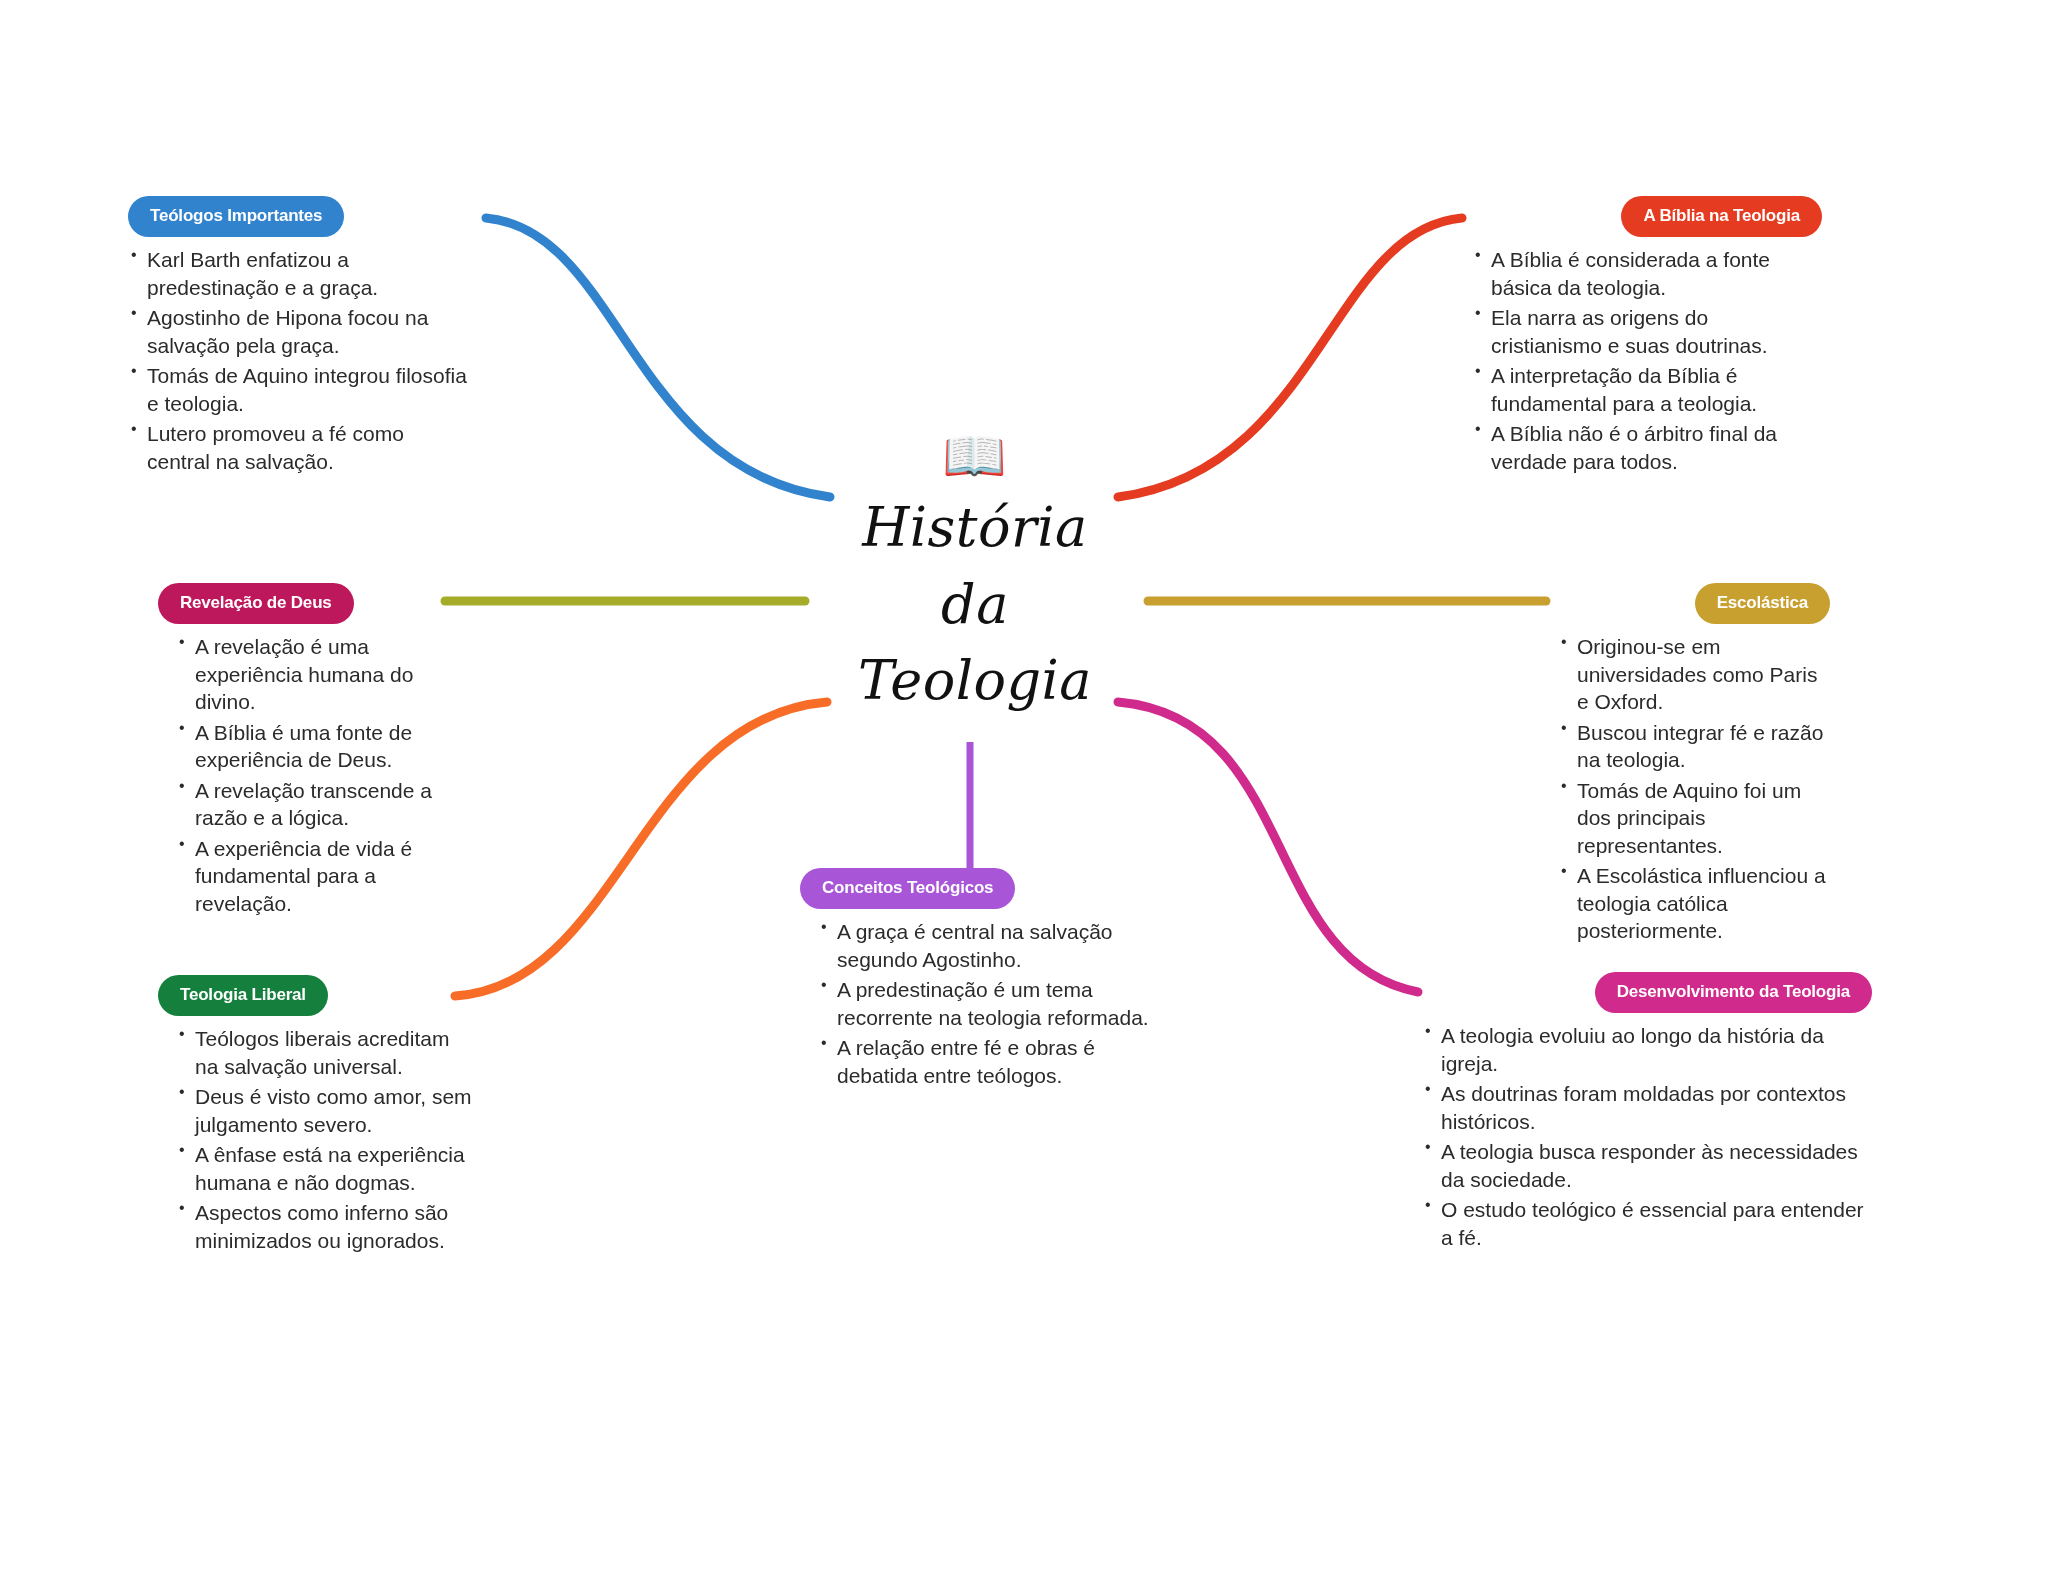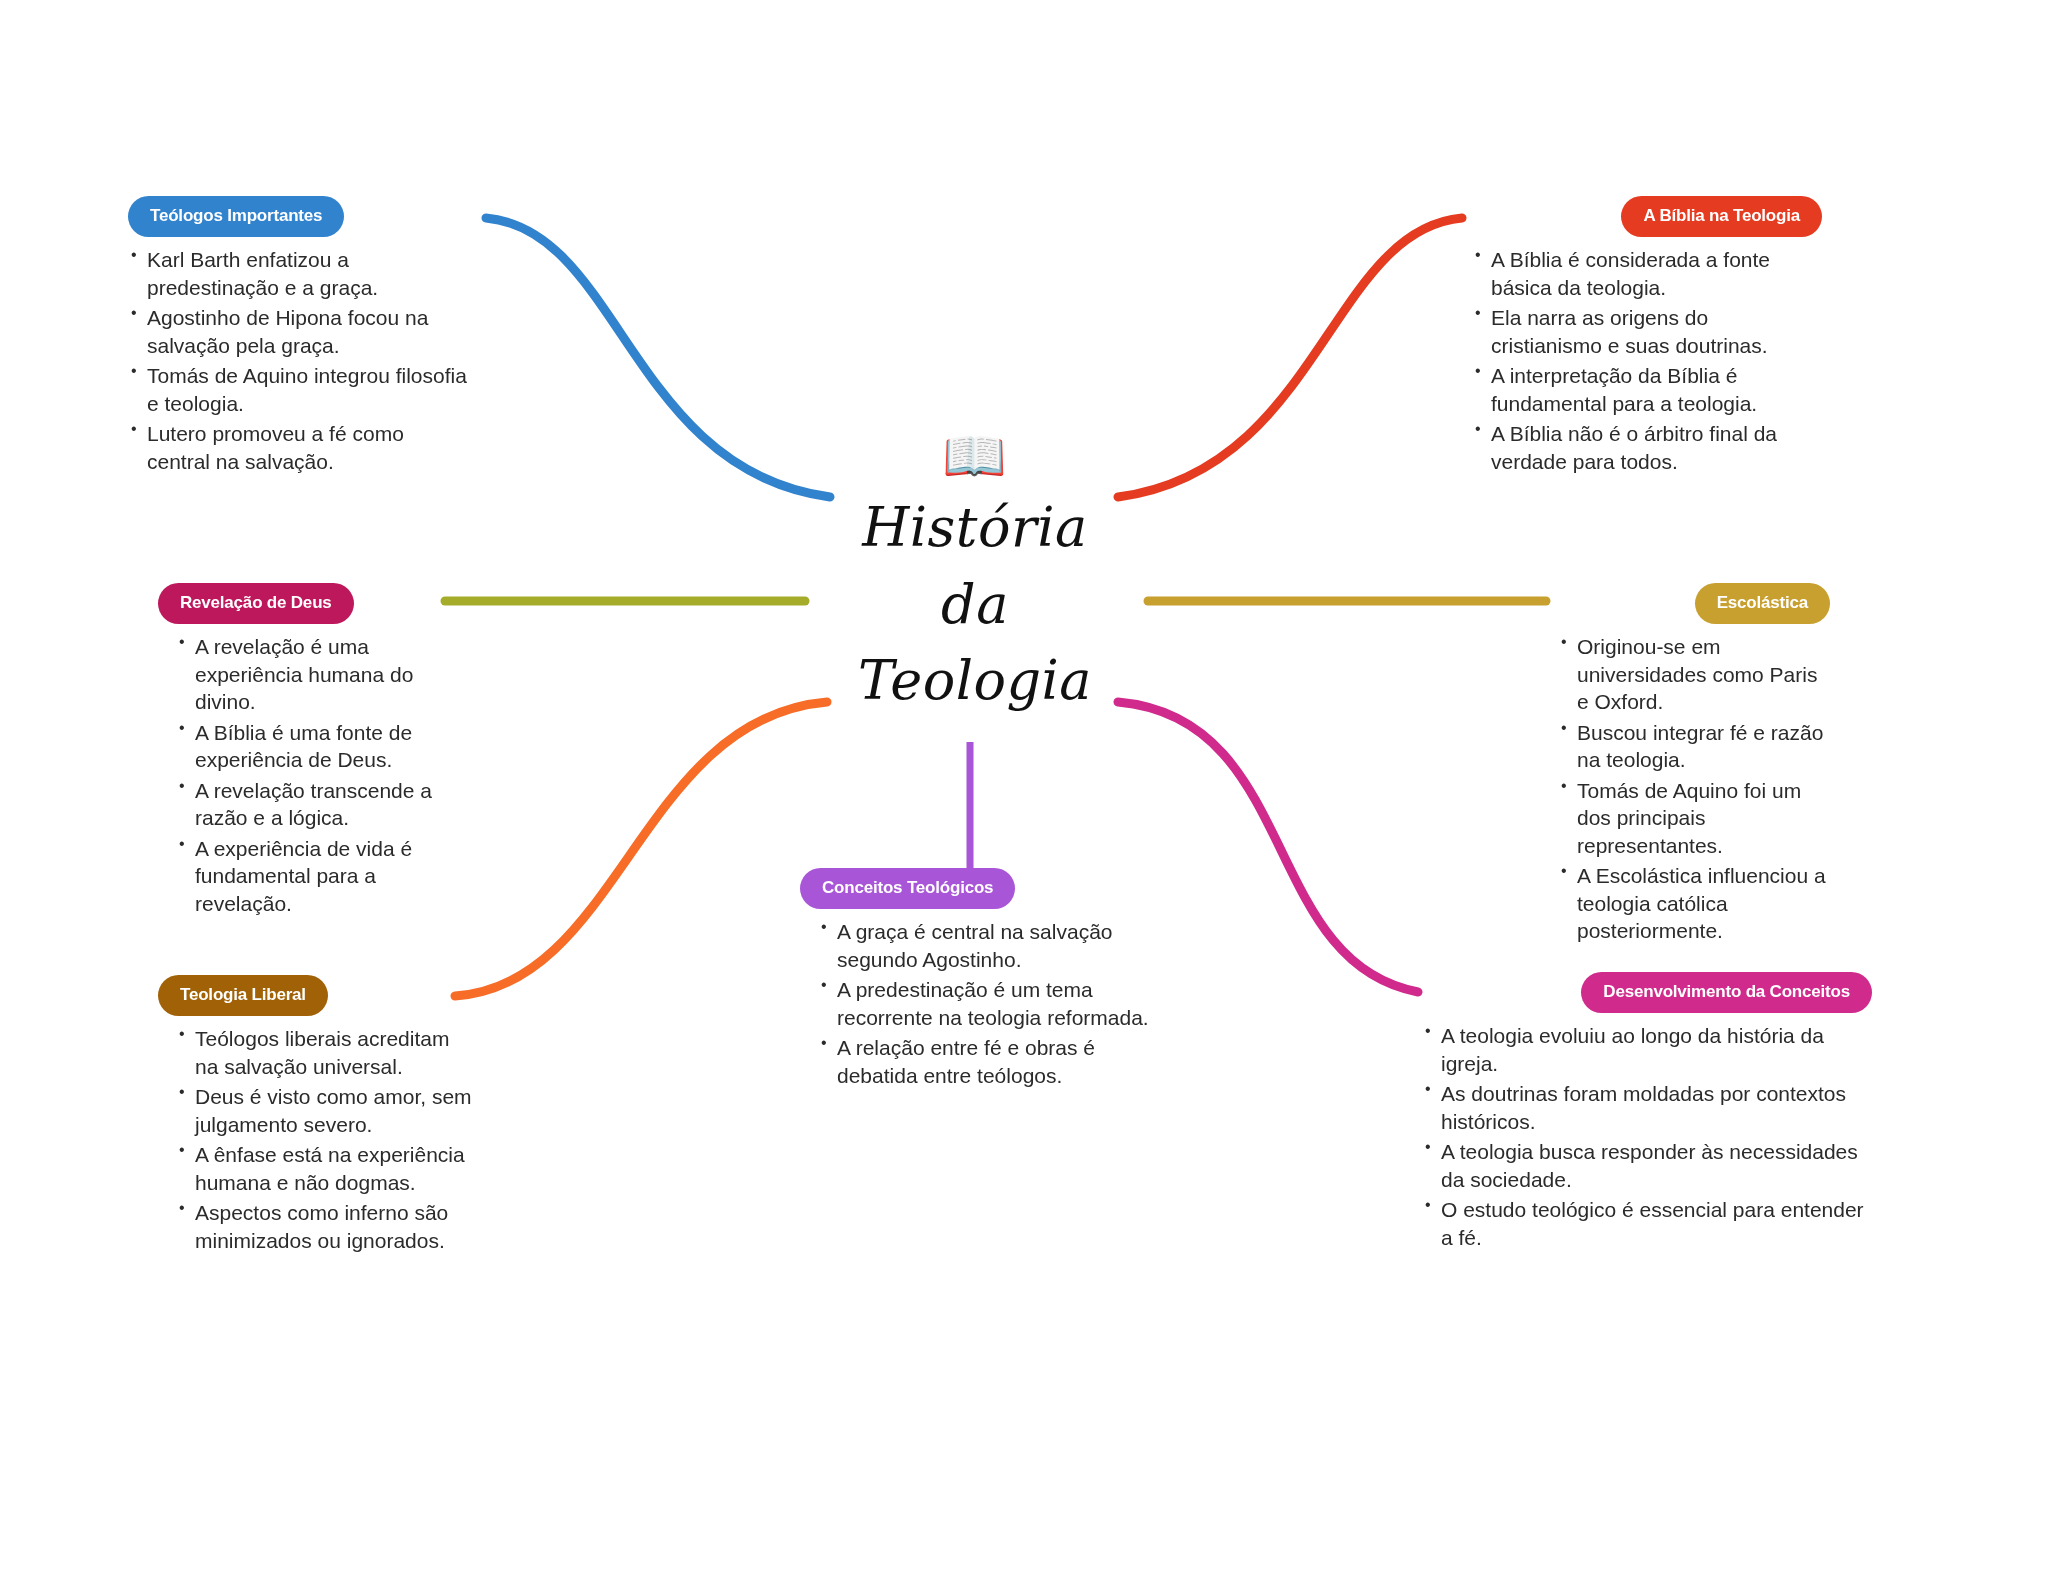--- a/index.html
+++ b/index.html
@@ -183,21 +183,21 @@
     <ul class="bullets">
       <li>Originou-se em universidades como Paris e Oxford.</li>
       <li>Buscou integrar fé e razão na teologia.</li>
       <li>Tomás de Aquino foi um dos principais representantes.</li>
       <li>A Escolástica influenciou a teologia católica posteriormente.</li>
     </ul>
   </div>
 
   <div class="branch" id="branch-liberal">
     <div class="pill-row">
-      <span class="pill" style="background-color: #a16207;">Teologia Liberal</span>
+      <span class="pill" style="background-color: #15803d;">Teologia Liberal</span>
     </div>
     <ul class="bullets">
       <li>Teólogos liberais acreditam na salvação universal.</li>
       <li>Deus é visto como amor, sem julgamento severo.</li>
       <li>A ênfase está na experiência humana e não dogmas.</li>
       <li>Aspectos como inferno são minimizados ou ignorados.</li>
     </ul>
   </div>
 
   <div class="branch" id="branch-conceitos">
@@ -206,21 +206,21 @@
     </div>
     <ul class="bullets">
       <li>A graça é central na salvação segundo Agostinho.</li>
       <li>A predestinação é um tema recorrente na teologia reformada.</li>
       <li>A relação entre fé e obras é debatida entre teólogos.</li>
     </ul>
   </div>
 
   <div class="branch" id="branch-desenv">
     <div class="pill-row align-right">
-      <span class="pill" style="background-color: rgb(208, 42, 140);">Desenvolvimento da Conceitos</span>
+      <span class="pill" style="background-color: rgb(208, 42, 140);">Desenvolvimento da Teologia</span>
     </div>
     <ul class="bullets">
       <li>A teologia evoluiu ao longo da história da igreja.</li>
       <li>As doutrinas foram moldadas por contextos históricos.</li>
       <li>A teologia busca responder às necessidades da sociedade.</li>
       <li>O estudo teológico é essencial para entender a fé.</li>
     </ul>
   </div>
 
 </div>

